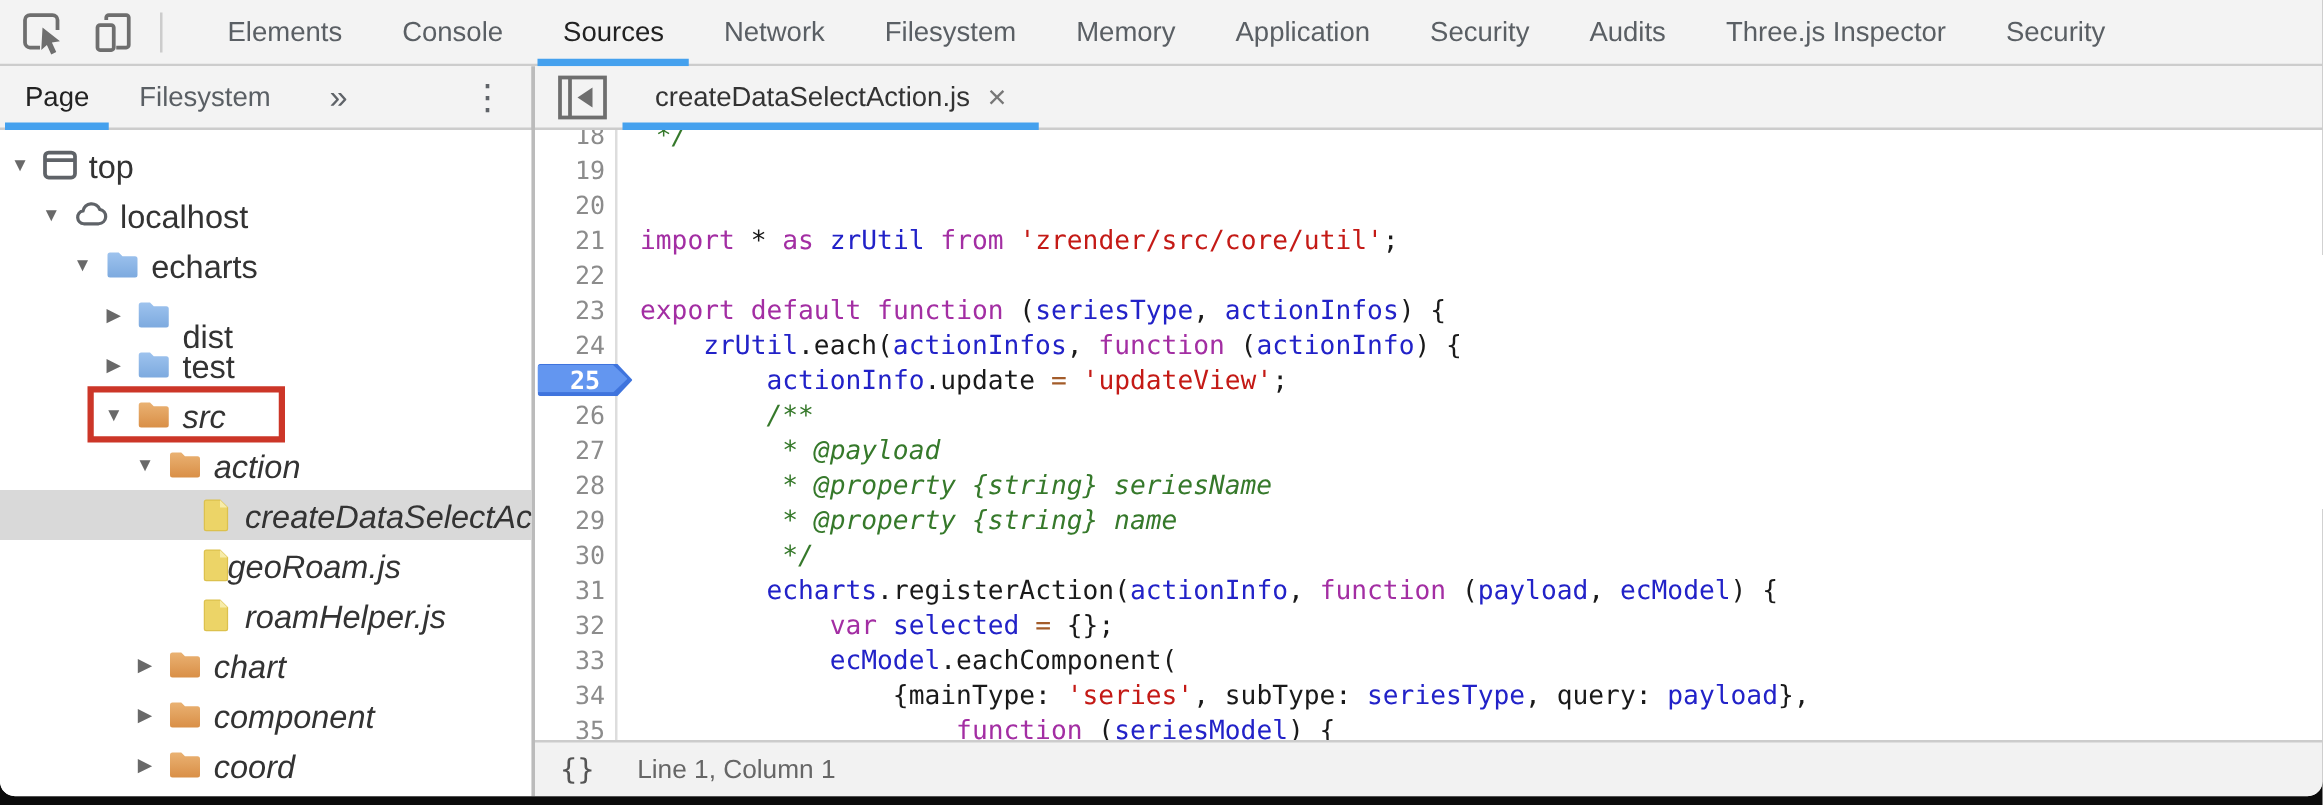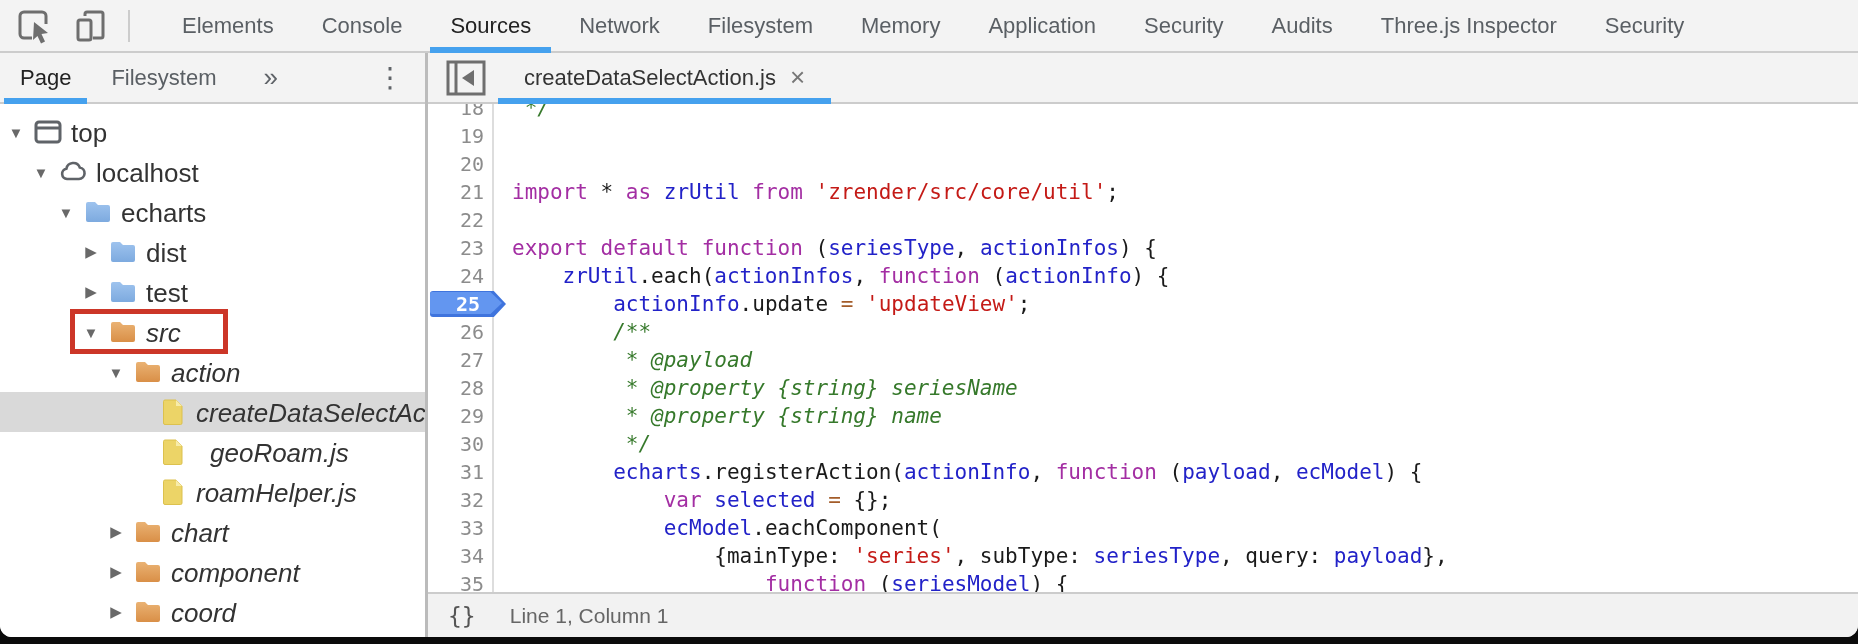--- a/index.html
+++ b/index.html
@@ -187,21 +187,21 @@
           <svg width="30" height="30" viewBox="0 0 30 30">
             <defs>
               <linearGradient id="gfolder-blue" x1="0" y1="0" x2="0" y2="1">
                 <stop offset="0" stop-color="#9ec3ee"></stop>
                 <stop offset="1" stop-color="#7daadf"></stop>
               </linearGradient>
             </defs>
             <path d="M3 7 a2 2 0 0 1 2 -2 h7 l3 3 h10 a2 2 0 0 1 2 2 v13 a2 2 0 0 1 -2 2 h-20 a2 2 0 0 1 -2 -2 Z" fill="url(#gfolder-blue)"></path>
           </svg>
         </div>
-        <div class="t-label" style="left: 146px;">dist</div>
+        <div class="t-label" style="left: 146px; margin-top: 16px;">dist</div>
       </div>
       <div class="tree-row">
         <div class="expander" style="left: 80px;">▶</div>
         <div class="t-icon" style="left: 108px;">
           <svg width="30" height="30" viewBox="0 0 30 30">
             <defs>
               <linearGradient id="gfolder-blue" x1="0" y1="0" x2="0" y2="1">
                 <stop offset="0" stop-color="#9ec3ee"></stop>
                 <stop offset="1" stop-color="#7daadf"></stop>
               </linearGradient>
@@ -251,21 +251,21 @@
         </div>
         <div class="t-label italic" style="left: 196px;">createDataSelectAction.js</div>
       </div>
       <div class="tree-row">
         <div class="t-icon" style="left: 158px;">
           <svg width="30" height="30" viewBox="0 0 30 30">
             <path d="M7 3 h11 l6 6 v17 a1.5 1.5 0 0 1 -1.5 1.5 h-15.5 a1.5 1.5 0 0 1 -1.5 -1.5 v-21.5 a1.5 1.5 0 0 1 1.5 -1.5 Z" fill="#ecd467" stroke="#dcc14e" stroke-width="1"></path>
             <path d="M18 3 l6 6 h-6 Z" fill="#f7eca9"></path>
           </svg>
         </div>
-        <div class="t-label italic" style="left: 210px;">geoRoam.js</div>
+        <div class="t-label italic" style="left: 182px;">geoRoam.js</div>
       </div>
       <div class="tree-row">
         <div class="t-icon" style="left: 158px;">
           <svg width="30" height="30" viewBox="0 0 30 30">
             <path d="M7 3 h11 l6 6 v17 a1.5 1.5 0 0 1 -1.5 1.5 h-15.5 a1.5 1.5 0 0 1 -1.5 -1.5 v-21.5 a1.5 1.5 0 0 1 1.5 -1.5 Z" fill="#ecd467" stroke="#dcc14e" stroke-width="1"></path>
             <path d="M18 3 l6 6 h-6 Z" fill="#f7eca9"></path>
           </svg>
         </div>
         <div class="t-label italic" style="left: 196px;">roamHelper.js</div>
       </div>

